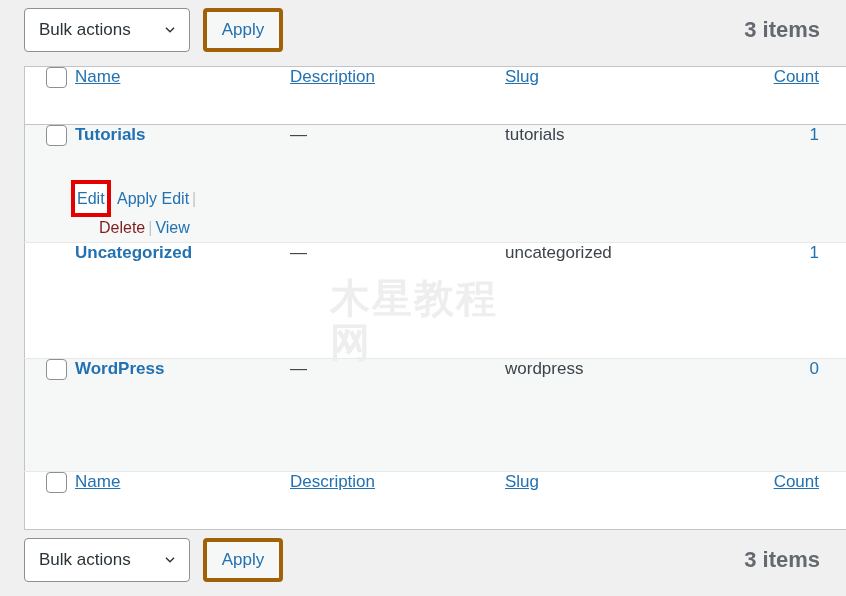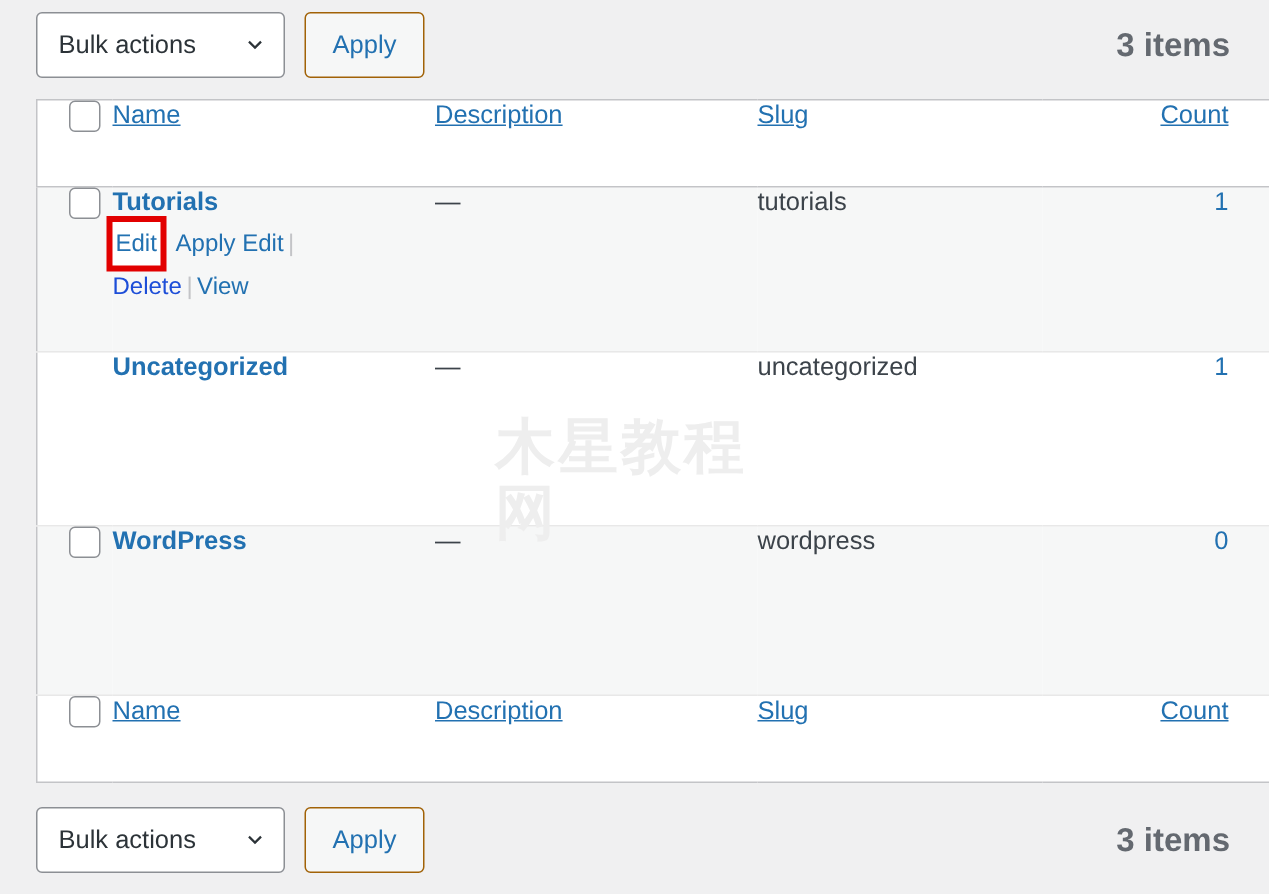--- a/index.html
+++ b/index.html
@@ -52,21 +52,21 @@
     margin-left: 6px;
   }
   .bulk-select .caret svg { display: block; }
 
   .apply-button {
     margin-left: 13px;
     width: 80px;
     height: 44px;
     box-sizing: border-box;
     background: #f6f7f7;
-    border: 1px solid #a16207;
+    border: 4px solid #a16207;
     border-radius: 4px;
     color: #2271b1;
     font-size: 17px;
     display: flex;
     align-items: center;
     justify-content: center;
     cursor: pointer;
     user-select: none;
     font-family: "Liberation Sans", sans-serif;
   }
@@ -166,29 +166,30 @@
     line-height: 29px;
     color: #c3c4c7;
     white-space: normal;
     width: 170px;
   }
   .row-actions a {
     color: #2271b1;
     text-decoration: none;
     cursor: pointer;
   }
-  .row-actions a.delete { color: #1d4ed8; }
+  .row-actions a.delete { color: #7f1d1d; margin-left: 24px; }
   .row-actions .sep { color: #c3c4c7; padding: 0 3px; }
 
   .highlight-edit {
     display: inline-block;
     position: relative;
     box-shadow: 0 0 0 4px #e20000;
     background: #ffffff;
     padding: 0 2px;
+    margin-top: 36px;
   }
 
   
   .watermark {
     position: absolute;
     left: 330px;
     top: 276px;
     width: 192px;
     height: 44px;
     font-size: 40px;

